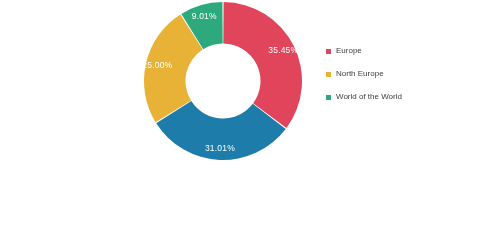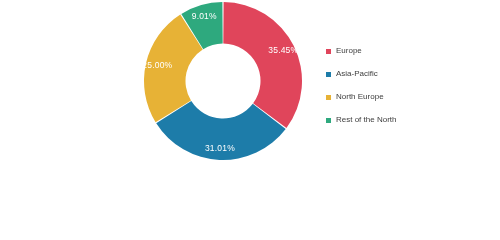--- a/index.html
+++ b/index.html
@@ -86,26 +86,22 @@
         </g>
     </svg>
   </div>
 
   <div id="legend">
     <div class="legend-row">
       <span class="legend-swatch" style="background: rgb(224, 69, 91);"></span>
       <span class="legend-label">Europe</span>
     </div>
     <div class="legend-row">
-      <span class="legend-swatch" style="background: rgb(29, 124, 169);"></span>
-      <span class="legend-label">Asia-Pacific</span>
-    </div>
-    <div class="legend-row">
       <span class="legend-swatch" style="background: rgb(231, 178, 54);"></span>
       <span class="legend-label">North Europe</span>
     </div>
     <div class="legend-row">
       <span class="legend-swatch" style="background: rgb(46, 169, 126);"></span>
-      <span class="legend-label">Rest of the North</span>
+      <span class="legend-label">World of the World</span>
     </div>
   </div>
 
 </div>
 
 </body></html>

